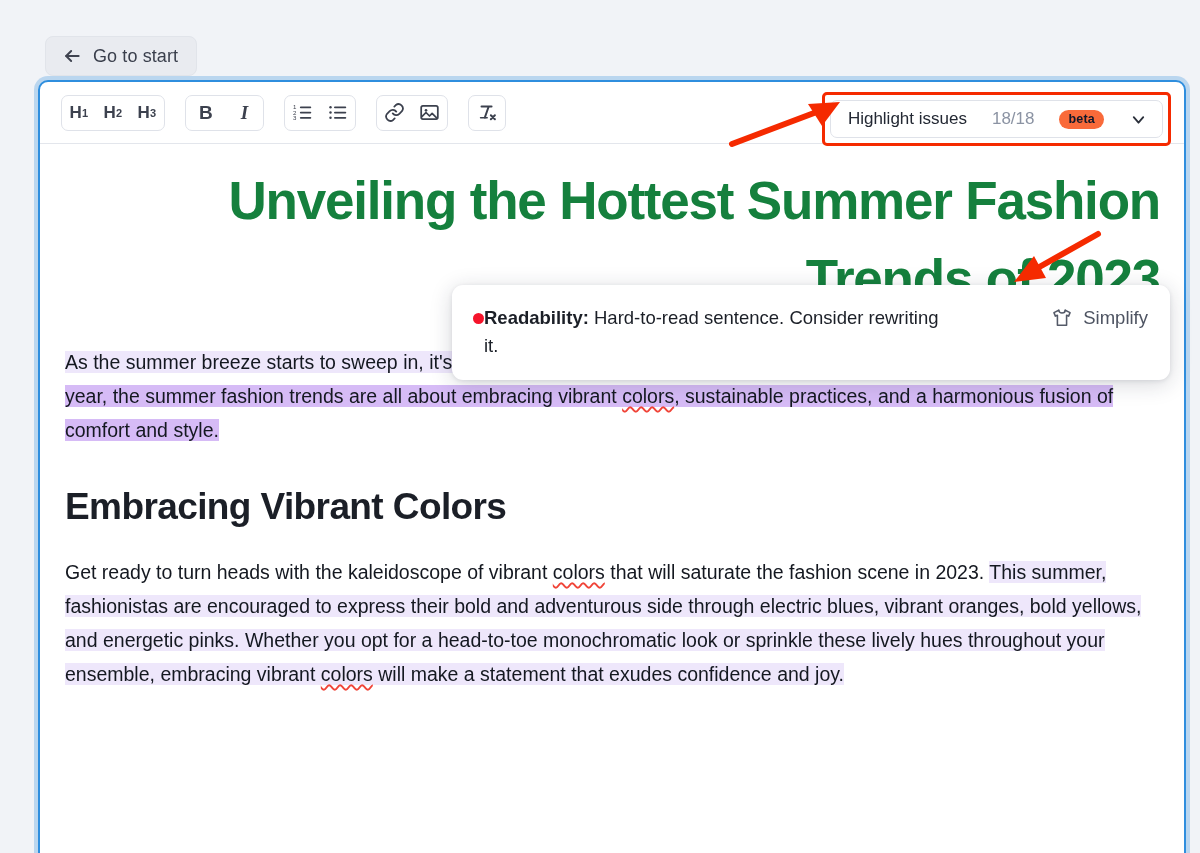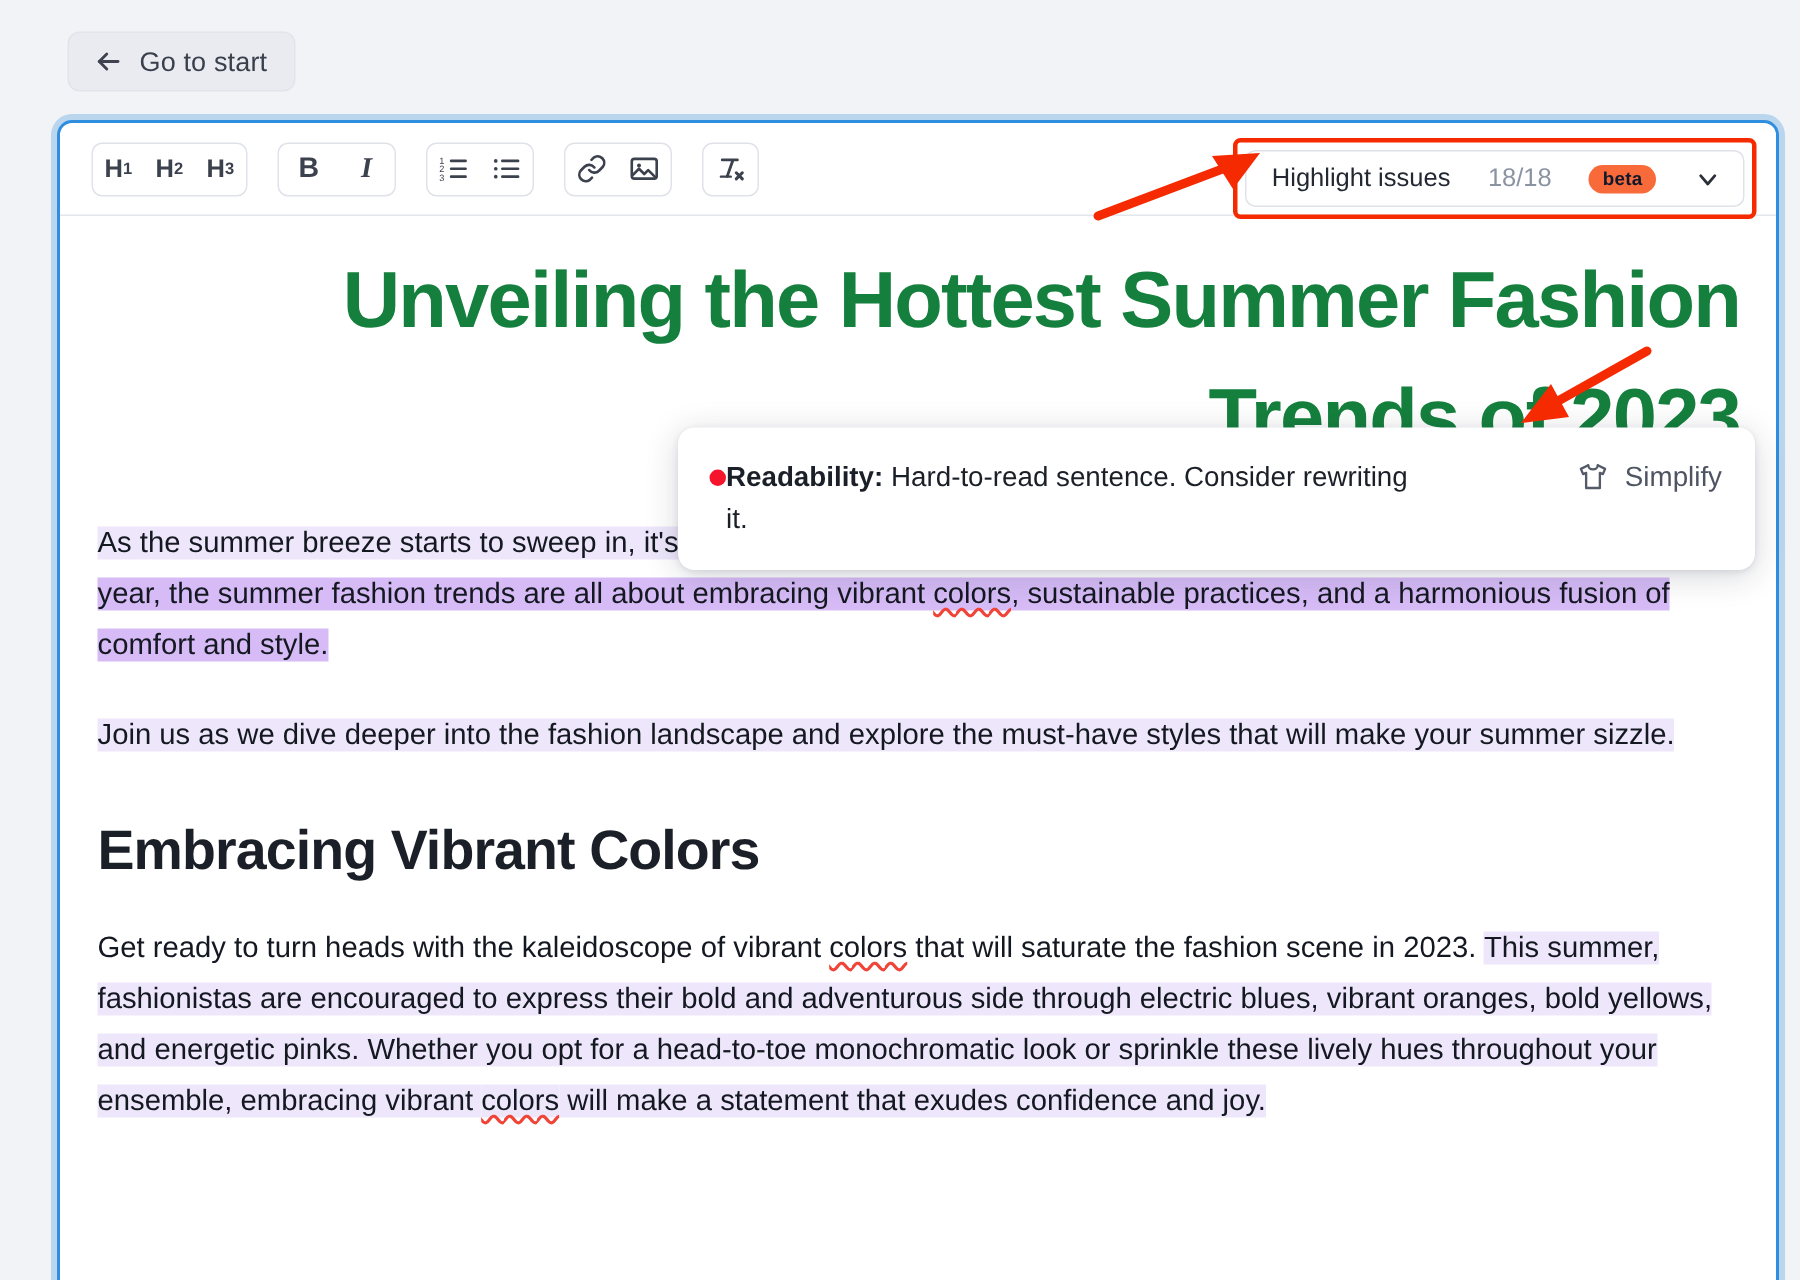--- a/index.html
+++ b/index.html
@@ -12,21 +12,21 @@
   }
 
   
   .topbar {
     position: absolute;
     left: 0; top: 0; width: 1200px; height: 82px;
     background: #f1f3f7;
   }
   .go-to-start {
     position: absolute;
-    left: 45px; top: 21px;
+    left: 45px; top: 36px;
     height: 40px;
     display: flex; align-items: center; gap: 11px;
     padding: 0 18px 0 16px;
     background: #e9ebf0;
     border: 1px solid #e1e4ea;
     border-radius: 8px;
     cursor: pointer;
   }
   .go-to-start .arrow-left {
     width: 20px; height: 20px;
@@ -312,21 +312,20 @@
         </span>
       </div>
     </div>
   </div>
 
   <div class="doc">
     <h1 class="doc-title">Unveiling the Hottest Summer Fashion Trends of 2023</h1>
 
     <p class="doc-p"><span class="hl-light">As the summer breeze starts to sweep in, it's time to embrace the exciting trends that will dominate the scene in 2023. </span><span class="hl-strong">This year, the summer fashion trends are all about embracing vibrant </span><span class="hl-strong spell">colors</span><span class="hl-strong">, sustainable practices, and a harmonious fusion of comfort and style.</span></p>
 
-    <p class="doc-p"><span class="hl-light">Join us as we dive deeper into the fashion landscape and explore the must-have styles that will make your summer sizzle.</span></p>
 
     <h2 class="doc-h2">Embracing Vibrant Colors</h2>
 
     <p class="doc-p tight"><span>Get ready to turn heads with the kaleidoscope of vibrant </span><span class="spell">colors</span><span> that will saturate the fashion scene in 2023. </span><span class="hl-light">This summer, fashionistas are encouraged to express their bold and adventurous side through electric blues, vibrant oranges, bold yellows, and energetic pinks.</span><span class="hl-light"> Whether you opt for a head-to-toe monochromatic look or sprinkle these lively hues throughout your ensemble, embracing vibrant </span><span class="hl-light spell">colors</span><span class="hl-light"> will make a statement that exudes confidence and joy.</span></p>
   </div>
 </div>
 
 <div class="tooltip">
   <div class="tt-left">
     <span class="tt-dot"></span>

